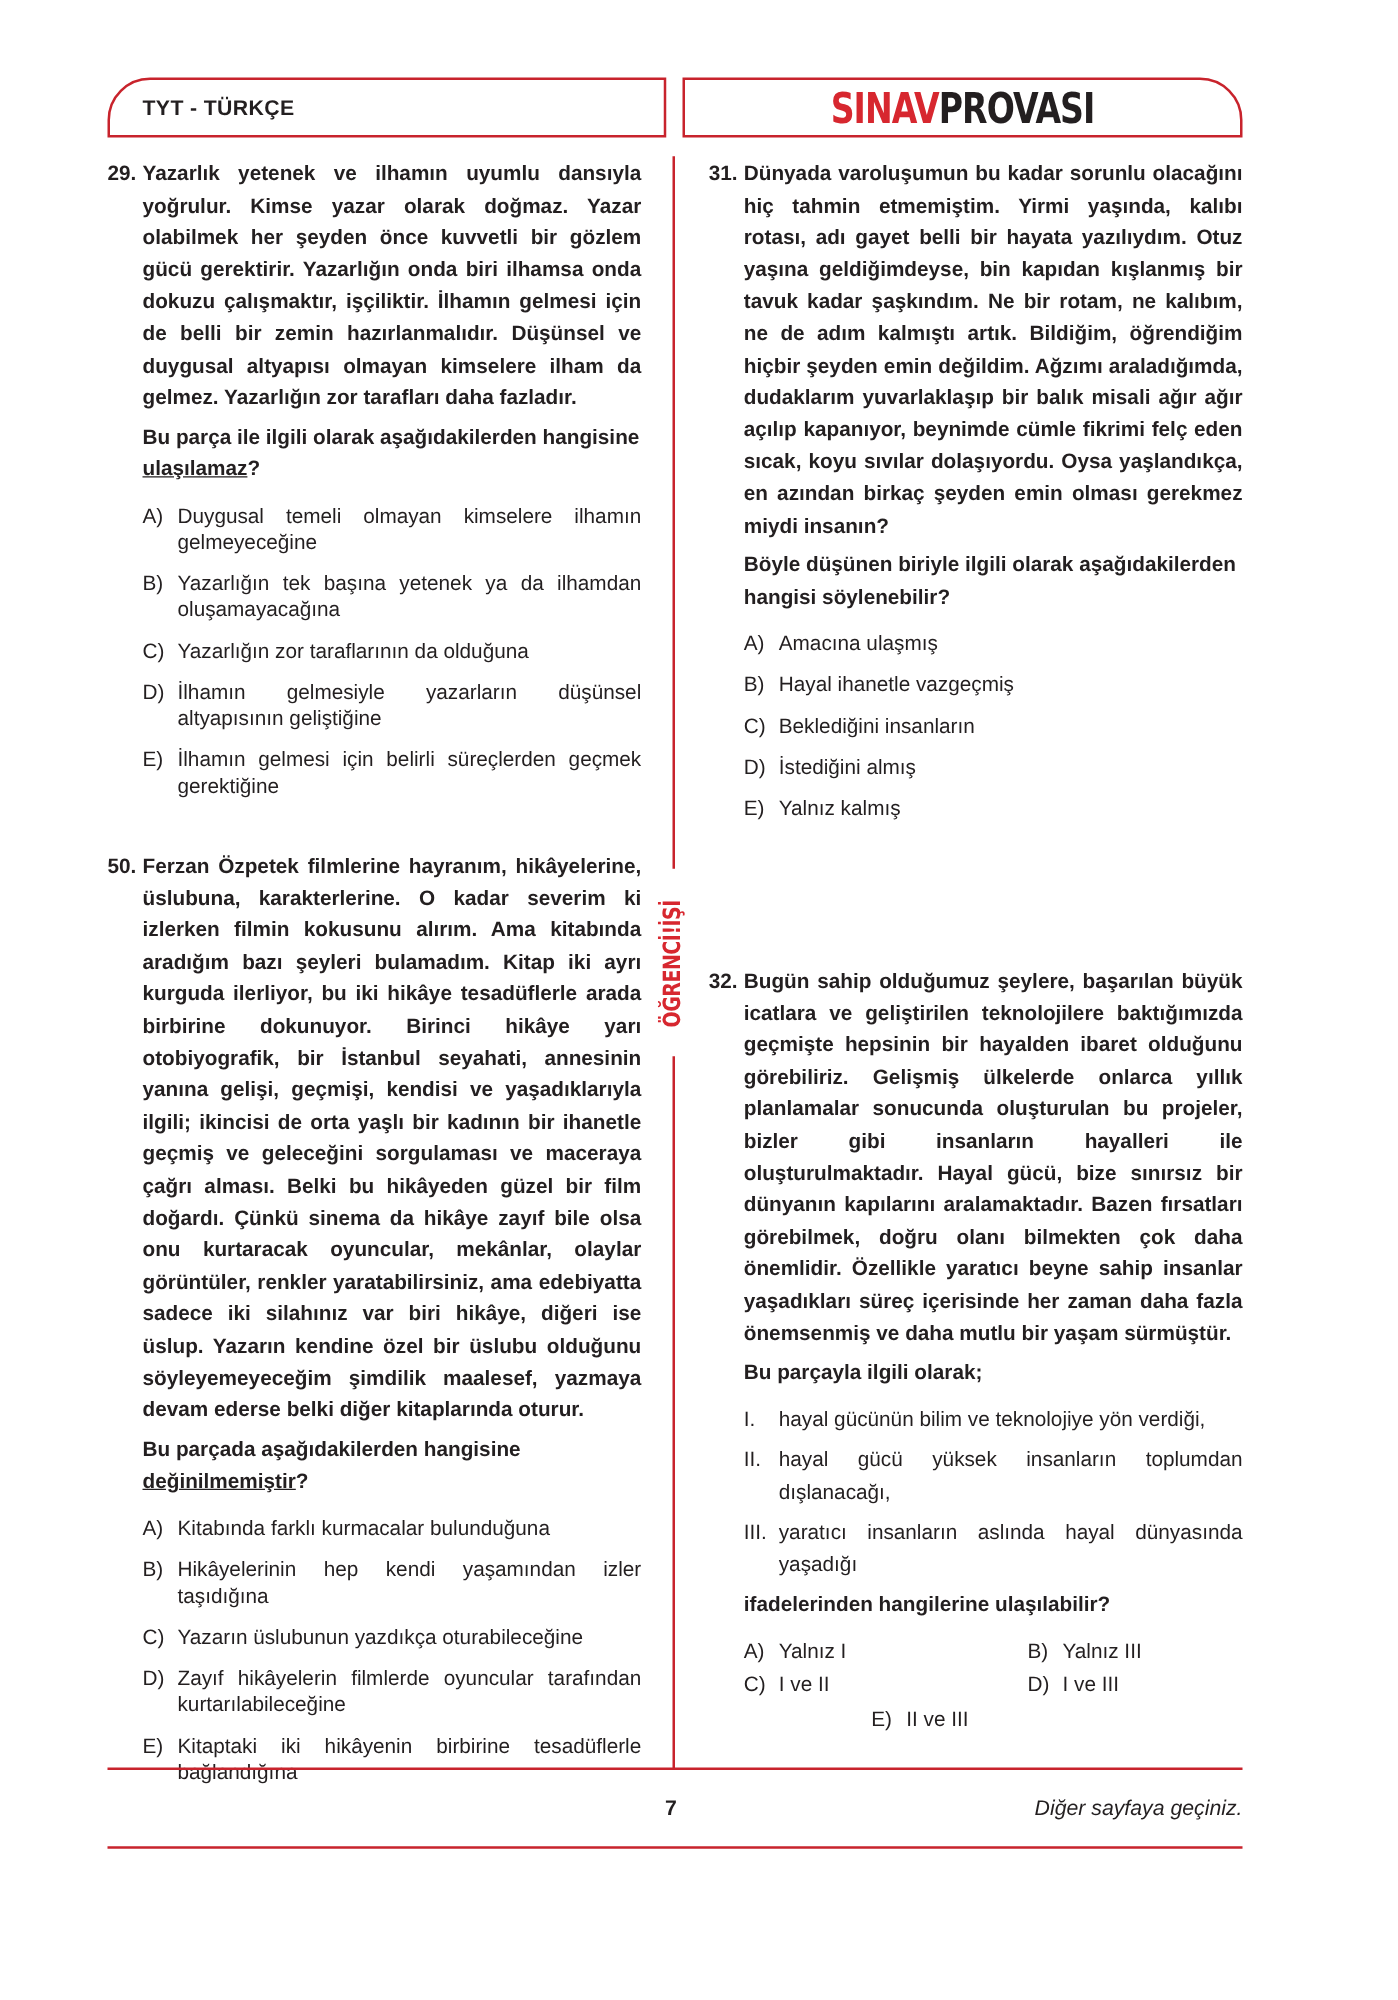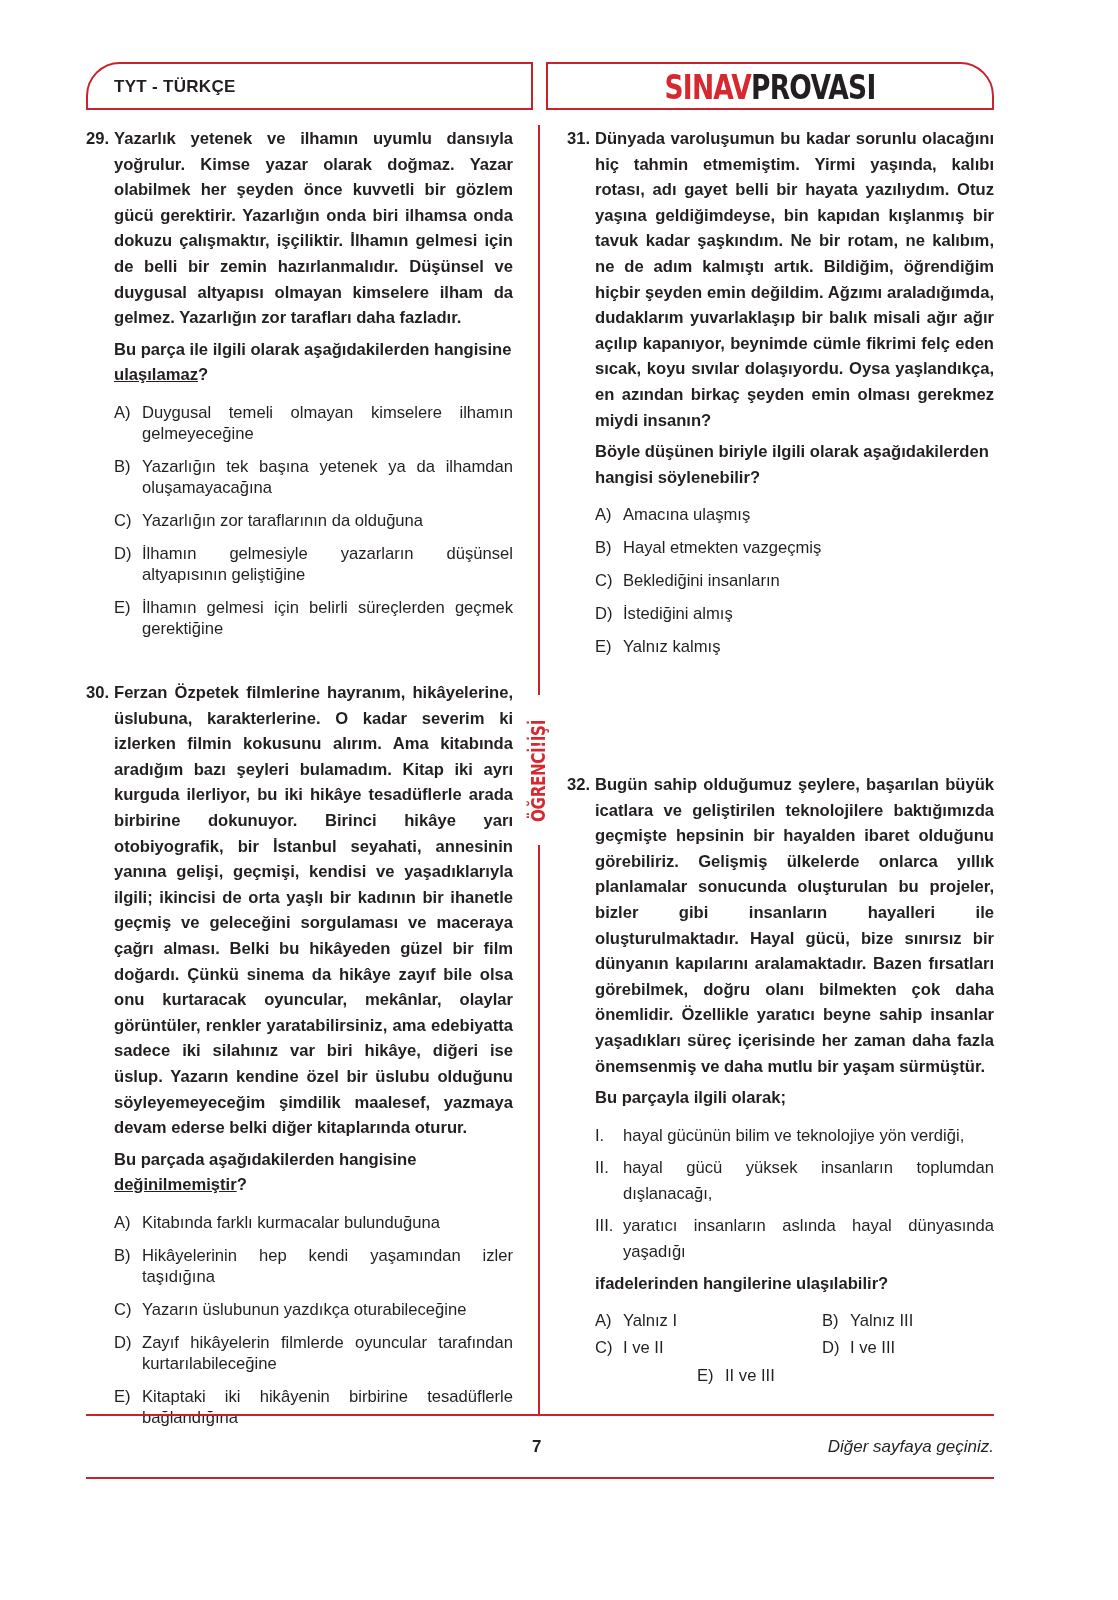--- a/index.html
+++ b/index.html
@@ -69,42 +69,42 @@
     <div class="opts">
       <div class="opt"><span class="ol">A)</span><span>Duygusal temeli olmayan kimselere ilhamın gelmeyeceğine</span></div>
       <div class="opt"><span class="ol">B)</span><span>Yazarlığın tek başına yetenek ya da ilhamdan oluşamayacağına</span></div>
       <div class="opt"><span class="ol">C)</span><span>Yazarlığın zor taraflarının da olduğuna</span></div>
       <div class="opt"><span class="ol">D)</span><span>İlhamın gelmesiyle yazarların düşünsel altyapısının geliştiğine</span></div>
       <div class="opt"><span class="ol">E)</span><span>İlhamın gelmesi için belirli süreçlerden geçmek gerektiğine</span></div>
     </div>
   </div>
 
   <div class="q" style="top:680px">
-    <span class="qnum">30.</span>
+    <span class="qnum">50.</span>
     <div class="qbody">Ferzan Özpetek filmlerine hayranım, hikâyelerine, üslubuna, karakterlerine. O kadar severim ki izlerken filmin kokusunu alırım. Ama kitabında aradığım bazı şeyleri bulamadım. Kitap iki ayrı kurguda ilerliyor, bu iki hikâye tesadüflerle arada birbirine dokunuyor. Birinci hikâye yarı otobiyografik, bir İstanbul seyahati, annesinin yanına gelişi, geçmişi, kendisi ve yaşadıklarıyla ilgili; ikincisi de orta yaşlı bir kadının bir ihanetle geçmiş ve geleceğini sorgulaması ve maceraya çağrı alması. Belki bu hikâyeden güzel bir film doğardı. Çünkü sinema da hikâye zayıf bile olsa onu kurtaracak oyuncular, mekânlar, olaylar görüntüler, renkler yaratabilirsiniz, ama edebiyatta sadece iki silahınız var biri hikâye, diğeri ise üslup. Yazarın kendine özel bir üslubu olduğunu söyleyemeyeceğim şimdilik maalesef, yazmaya devam ederse belki diğer kitaplarında oturur.</div>
     <div class="stem"><span>Bu parçada aşağıdakilerden hangisine </span><u>değinilmemiştir</u><span>?</span></div>
     <div class="opts">
       <div class="opt"><span class="ol">A)</span><span>Kitabında farklı kurmacalar bulunduğuna</span></div>
       <div class="opt"><span class="ol">B)</span><span>Hikâyelerinin hep kendi yaşamından izler taşıdığına</span></div>
       <div class="opt"><span class="ol">C)</span><span>Yazarın üslubunun yazdıkça oturabileceğine</span></div>
       <div class="opt"><span class="ol">D)</span><span>Zayıf hikâyelerin filmlerde oyuncular tarafından kurtarılabileceğine</span></div>
       <div class="opt"><span class="ol">E)</span><span>Kitaptaki iki hikâyenin birbirine tesadüflerle bağlandığına</span></div>
     </div>
   </div>
 </div>
 
 <div class="col right">
 
   <div class="q" style="top:126px">
     <span class="qnum">31.</span>
     <div class="qbody">Dünyada varoluşumun bu kadar sorunlu olacağını hiç tahmin etmemiştim. Yirmi yaşında, kalıbı rotası, adı gayet belli bir hayata yazılıydım. Otuz yaşına geldiğimdeyse, bin kapıdan kışlanmış bir tavuk kadar şaşkındım. Ne bir rotam, ne kalıbım, ne de adım kalmıştı artık. Bildiğim, öğrendiğim hiçbir şeyden emin değildim. Ağzımı araladığımda, dudaklarım yuvarlaklaşıp bir balık misali ağır ağır açılıp kapanıyor, beynimde cümle fikrimi felç eden sıcak, koyu sıvılar dolaşıyordu. Oysa yaşlandıkça, en azından birkaç şeyden emin olması gerekmez miydi insanın?</div>
     <div class="stem">Böyle düşünen biriyle ilgili olarak aşağıdakilerden hangisi söylenebilir?</div>
     <div class="opts">
       <div class="opt"><span class="ol">A)</span><span>Amacına ulaşmış</span></div>
-      <div class="opt"><span class="ol">B)</span><span>Hayal etmekten vazgeçmiş</span></div>
+      <div class="opt"><span class="ol">B)</span><span>Hayal ihanetle vazgeçmiş</span></div>
       <div class="opt"><span class="ol">C)</span><span>Beklediğini insanların</span></div>
       <div class="opt"><span class="ol">D)</span><span>İstediğini almış</span></div>
       <div class="opt"><span class="ol">E)</span><span>Yalnız kalmış</span></div>
     </div>
   </div>
 
   <div class="q" style="top:772px">
     <span class="qnum">32.</span>
     <div class="qbody">Bugün sahip olduğumuz şeylere, başarılan büyük icatlara ve geliştirilen teknolojilere baktığımızda geçmişte hepsinin bir hayalden ibaret olduğunu görebiliriz. Gelişmiş ülkelerde onlarca yıllık planlamalar sonucunda oluşturulan bu projeler, bizler gibi insanların hayalleri ile oluşturulmaktadır. Hayal gücü, bize sınırsız bir dünyanın kapılarını aralamaktadır. Bazen fırsatları görebilmek, doğru olanı bilmekten çok daha önemlidir. Özellikle yaratıcı beyne sahip insanlar yaşadıkları süreç içerisinde her zaman daha fazla önemsenmiş ve daha mutlu bir yaşam sürmüştür.</div>
     <div class="stem">Bu parçayla ilgili olarak;</div>

